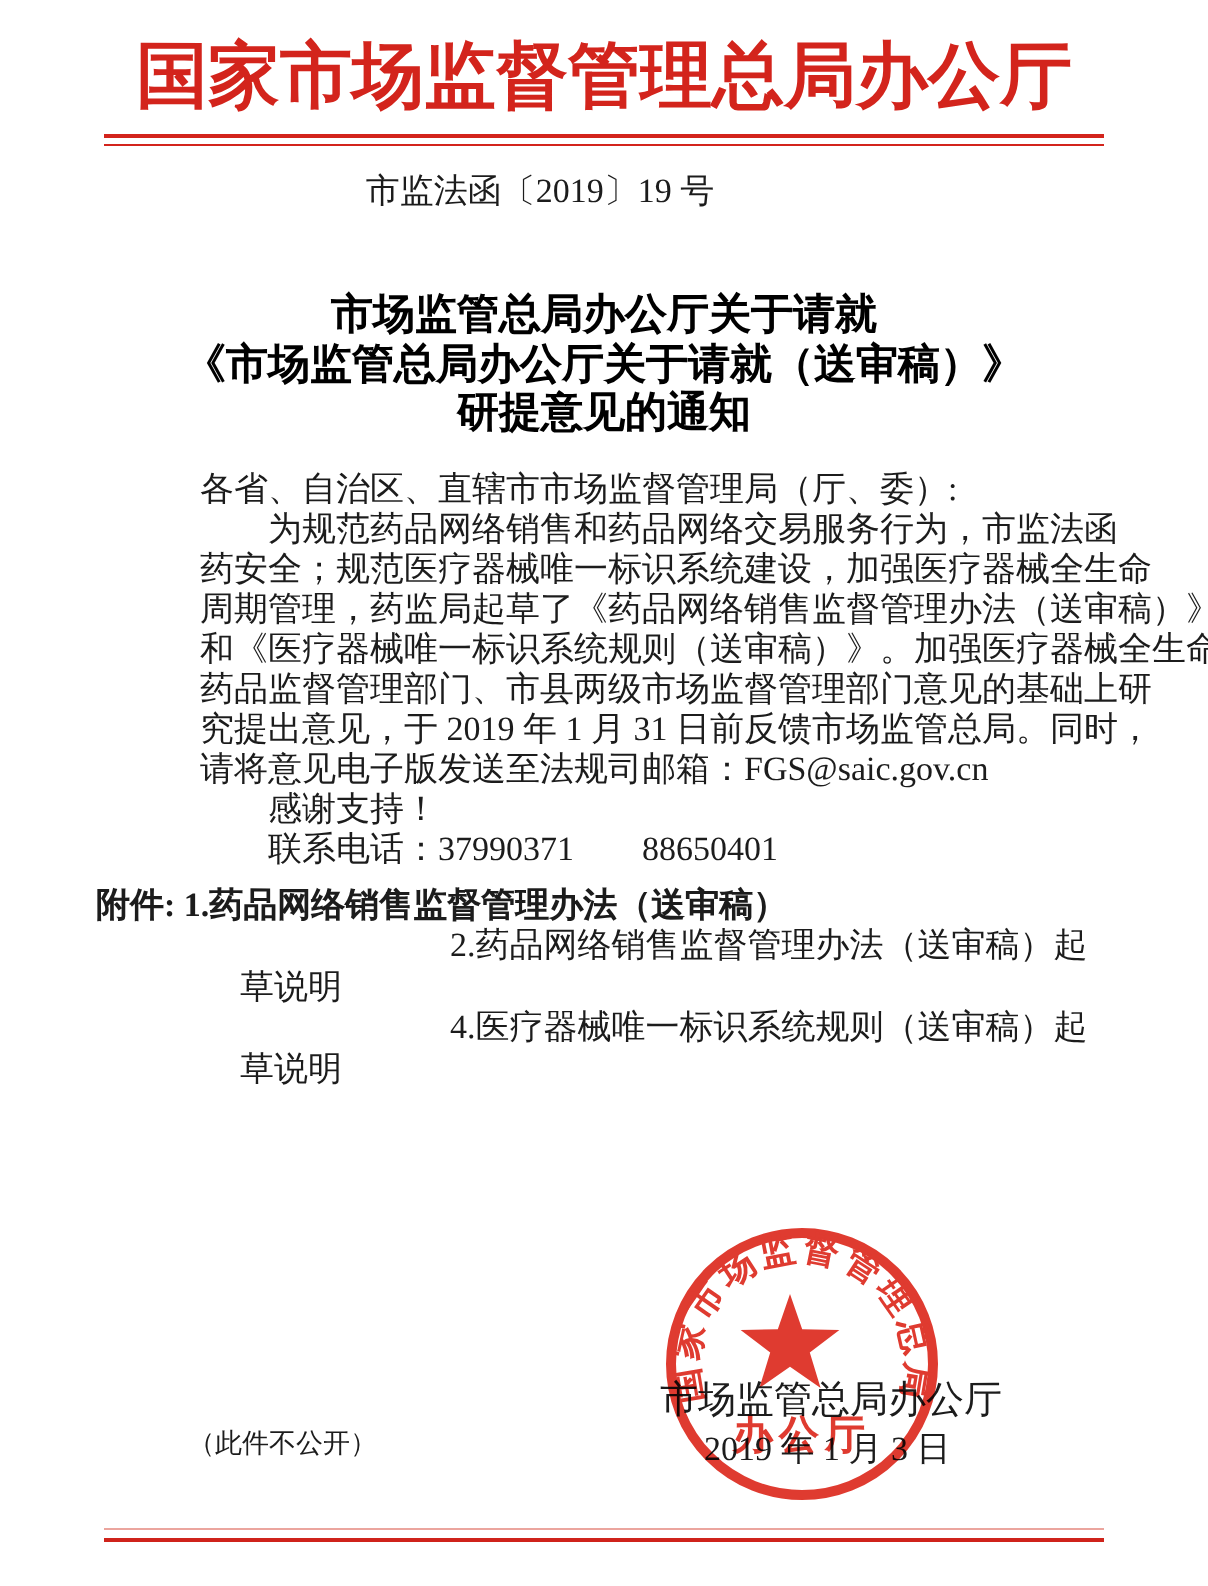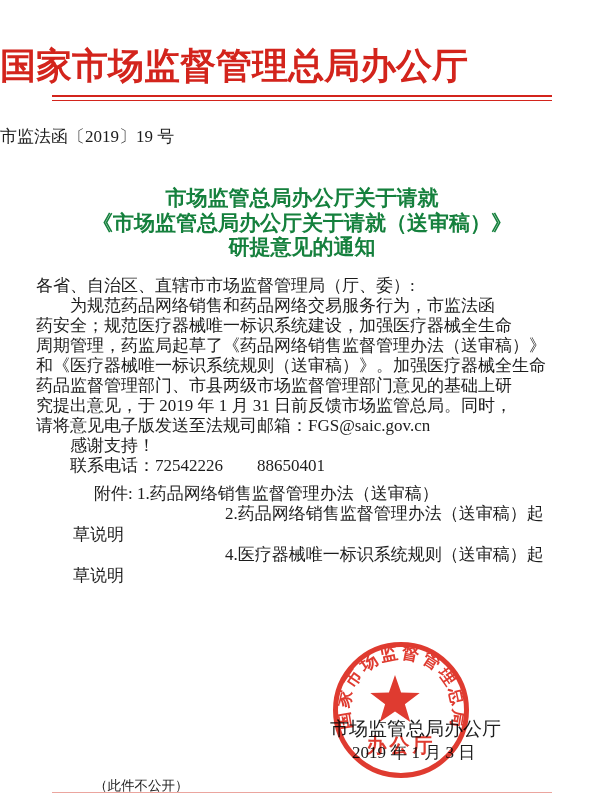--- a/index.html
+++ b/index.html
@@ -9,63 +9,63 @@
   }
   *{margin:0;padding:0;box-sizing:border-box;}
   html,body{background:#ffffff;}
   body{
     width:604px;height:793px;margin:0 auto;position:relative;overflow:hidden;
     font-family:"Liberation Serif","DejaVu Serif",serif;color:var(--ink);
   }
   .page{position:relative;width:604px;height:793px;background:#fff;}
 
   .letterhead{
-    margin-top:46px;
+    margin-top:18px;text-align:center;
     font-size:36px;font-weight:bold;color:var(--red);
     line-height:40px;letter-spacing:0px;white-space:nowrap;
   }
   .rule-top{
     width:500px;margin:9px auto 0 auto;height:6px;
     border-top:2.5px solid var(--red);
     border-bottom:1.5px solid var(--red);
   }
   .doc-number{
-    margin-top:26px;text-align:left;padding-right:64px;
+    margin-top:13px;text-align:center;padding-right:64px;
     font-size:17px;line-height:19px;white-space:pre;
   }
   .notice-title{
     margin-top:40px;text-align:center;font-weight:bold;
-    font-size:21px;line-height:24.5px;color:#15803d;
+    font-size:21px;line-height:24.5px;color:#000000;
   }
   .notice-title div{white-space:nowrap;}
   .body-block{
-    margin:16px 70px 0 36px;
+    margin:16px 70px 0 100px;
     font-size:17px;line-height:20px;
   }
   .body-block div{white-space:pre;}
   .attachments{margin-top:8px;font-size:17px;line-height:20.5px;}
   .attachments div{white-space:pre;}
-  .att-a{margin-left:94px;}
+  .att-a{margin-left:48px;font-weight:bold;}
   .att-b{margin-left:225px;}
-  .att-c{margin-left:73px;}
+  .att-c{margin-left:120px;}
 
   .seal-svg{
     position:absolute;left:326px;top:589px;width:150px;height:150px;
     mix-blend-mode:multiply;opacity:.92;
   }
   .signature{
     position:absolute;left:330px;top:672px;
     font-size:19px;line-height:21px;white-space:pre;
   }
   .sign-date{
     position:absolute;left:352px;top:697px;
     font-size:17px;line-height:19px;white-space:pre;
   }
   .privacy-note{
-    position:absolute;left:94px;top:732px;
+    position:absolute;left:94px;top:696px;
     font-size:13.5px;line-height:16px;white-space:pre;
   }
   .rule-bottom{
     position:absolute;left:52px;top:746px;width:500px;height:7px;
     border-top:1.5px solid #eba59e;
     border-bottom:2.5px solid #cf231b;
   }
 </style>
 </head>
 <body>
@@ -87,21 +87,21 @@
   <div class="body-block">
     <div>各省、自治区、直辖市市场监督管理局（厅、委）:</div>
     <div>　　为规范药品网络销售和药品网络交易服务行为，市监法函</div>
     <div>药安全；规范医疗器械唯一标识系统建设，加强医疗器械全生命</div>
     <div>周期管理，药监局起草了《药品网络销售监督管理办法（送审稿）》</div>
     <div>和《医疗器械唯一标识系统规则（送审稿）》。加强医疗器械全生命</div>
     <div>药品监督管理部门、市县两级市场监督管理部门意见的基础上研</div>
     <div>究提出意见，于 2019 年 1 月 31 日前反馈市场监管总局。同时，</div>
     <div>请将意见电子版发送至法规司邮箱：FGS@saic.gov.cn</div>
     <div>　　感谢支持！</div>
-    <div>　　联系电话：72542226　　88650401</div>
+    <div>　　联系电话：37990371　　88650401</div>
   </div>
 
   <div class="attachments">
     <div class="att-a">附件: 1.药品网络销售监督管理办法（送审稿）</div>
     <div class="att-b">2.药品网络销售监督管理办法（送审稿）起</div>
     <div class="att-c">草说明</div>
     <div class="att-b">4.医疗器械唯一标识系统规则（送审稿）起</div>
     <div class="att-c">草说明</div>
   </div>
 

